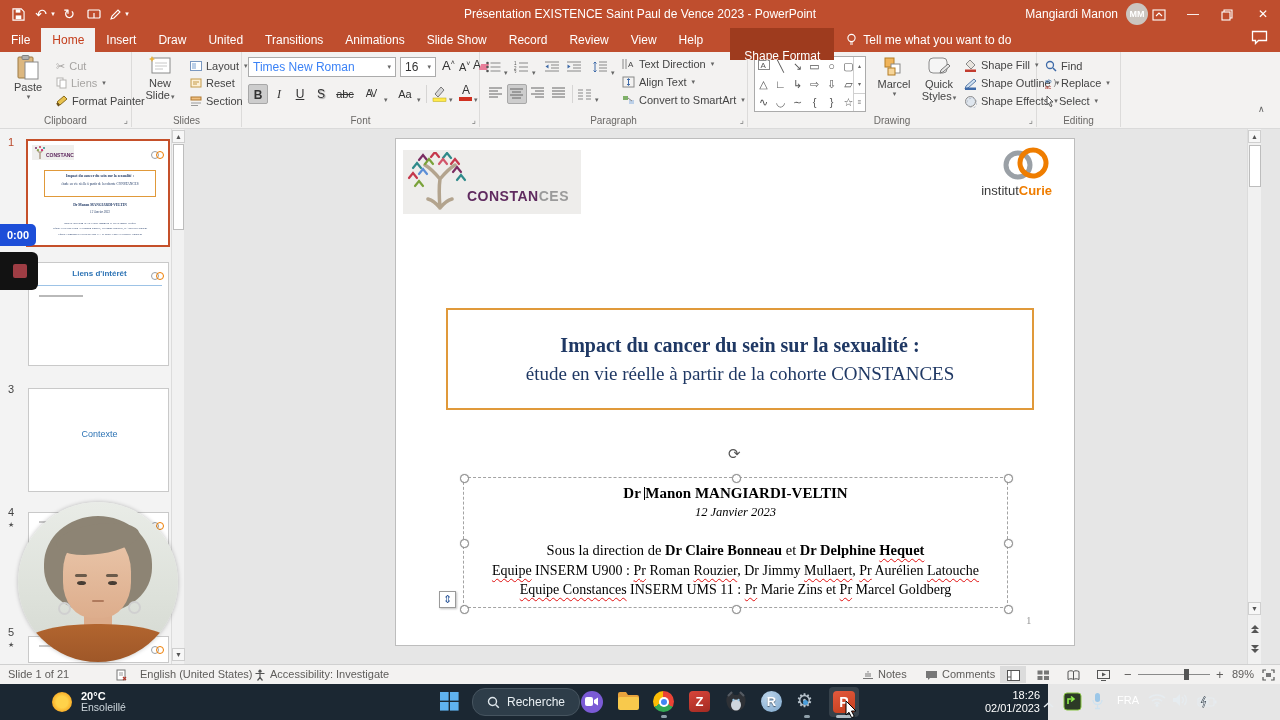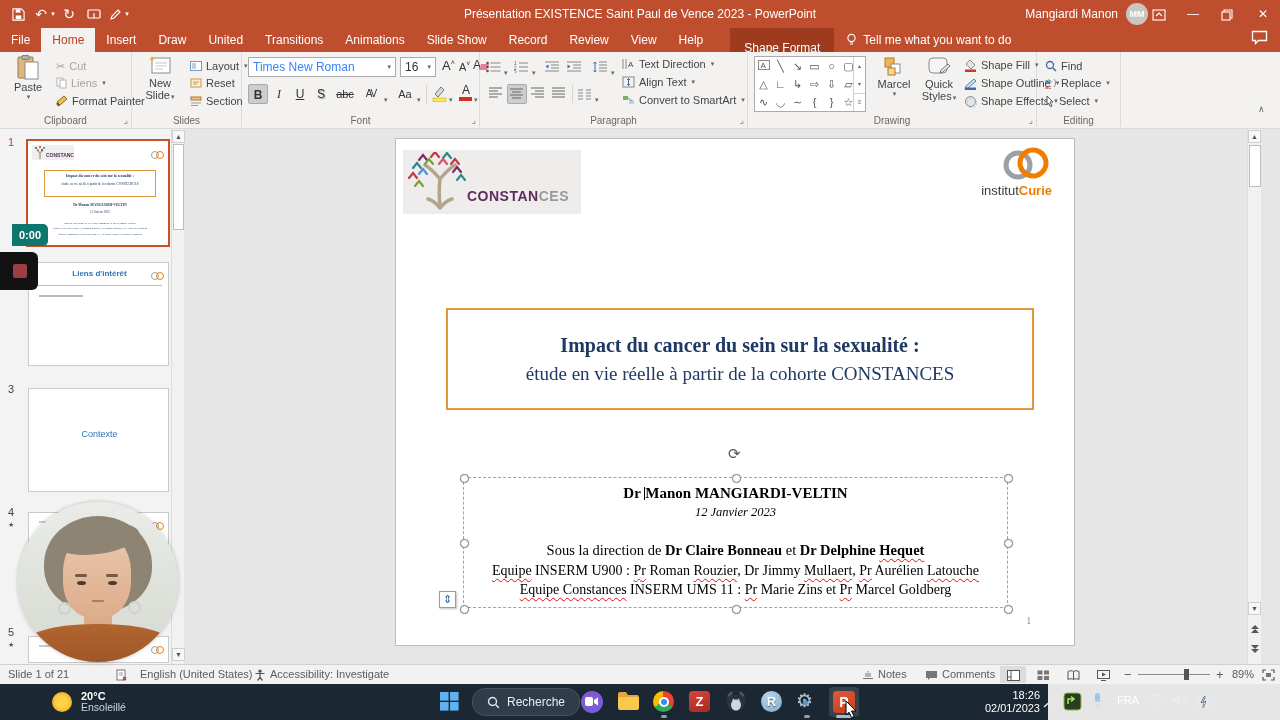--- a/index.html
+++ b/index.html
@@ -19,21 +19,21 @@
   #ctx-group{left:625px;top:0;width:90px;height:52px;background:#a33d1f;z-index:2}
   #ctx-label{width:90px;text-align:center;font-size:11px;line-height:28px;color:#f3d8cd}
   .wbtn{position:absolute;top:0;width:34px;height:28px;text-align:center;line-height:28px;font-size:12px;color:#fff;z-index:6}
   #user-name{right:162px;top:0;height:28px;line-height:28px;font-size:12px;z-index:6}
   #user-avatar{right:132px;top:3px;width:22px;height:22px;border-radius:50%;background:#cbc5bf;color:#fff;
                font-size:9px;font-weight:bold;text-align:center;line-height:22px;z-index:6}
   
   #tabsrow{left:0;top:28px;width:1280px;height:24px;background:#bf4e2e;z-index:4;display:flex;align-items:stretch}
   .tab{color:#fff;font-size:12px;line-height:24px;padding:0 11px;white-space:nowrap;cursor:default}
   .tab.active{background:#f3f2f1;color:#c43e1c}
-  .tab.ctx{background:#9e3b1e;margin-left:16px;padding:8px 14px}
+  .tab.ctx{background:#9e3b1e;margin-left:16px;padding:16px 14px}
   #tellme{display:flex;align-items:center;gap:6px;color:#fff;font-size:12px;padding:0 12px}
   
   #ribbon{left:0;top:52px;width:1280px;height:76px;background:#f3f2f1;border-bottom:1px solid #dadada;z-index:3}
   .grp{position:absolute;top:0;height:75px;border-right:1px solid #dcdbda;box-sizing:border-box}
   .grp-label{position:absolute;bottom:1px;left:0;right:0;text-align:center;font-size:10px;color:#6a6866}
   .launcher{position:absolute;bottom:2px;right:3px;font-size:9px;color:#7a7a7a;cursor:pointer}
   .bigbtn{position:absolute;display:flex;flex-direction:column;align-items:center;font-size:11px;color:#444;cursor:pointer}
   .mrow{position:absolute;display:flex;align-items:center;gap:4px;font-size:11px;color:#444;height:16px;cursor:pointer;white-space:nowrap}
   .mrow.dis{color:#a6a4a2}
   .car{font-size:7px;color:#666;margin-left:1px}
@@ -78,21 +78,21 @@
   .sb{position:absolute;top:0;height:19px;line-height:19px;cursor:pointer;white-space:nowrap}
   .viewbtn{position:absolute;top:1px;width:26px;height:17px;text-align:center;line-height:17px;cursor:pointer}
   .viewbtn.on{background:#dcdcdc}
   
   #taskbar{left:0;top:684px;width:1048px;height:36px;background:#1b2732;z-index:6;color:#fff}
   .tk{position:absolute;cursor:pointer}
   .tkdot{position:absolute;width:6px;height:3px;border-radius:2px;background:#8fa0aa;top:31px}
   #searchpill{display:flex;align-items:center;gap:7px;background:#2e3d49;border:1px solid #46545f;border-radius:13px;
               height:26px;padding:0 14px;font-size:12px;color:#e8eef2}
   
-  #rec-timer{left:12px;top:224px;width:36px;height:22px;background:#0f766e;color:#fff;font-weight:bold;font-size:11px;
+  #rec-timer{left:0;top:224px;width:36px;height:22px;background:#1d4ed8;color:#fff;font-weight:bold;font-size:11px;
              text-align:center;line-height:22px;border-radius:0 5px 5px 0;z-index:45}
   #rec-stop{left:0;top:252px;width:38px;height:38px;background:#121212;border-radius:0 6px 6px 0;z-index:45;cursor:pointer}
   #rec-stop i{position:absolute;left:13px;top:12px;width:14px;height:14px;background:#9e3d44;border-radius:2px}
   #webcam{left:18px;top:502px;width:160px;height:160px;border-radius:50%;overflow:hidden;z-index:40;
           background:linear-gradient(180deg,#e9ece7 0%,#dde1da 60%,#d4d8d1 100%);box-shadow:0 0 4px rgba(0,0,0,.25)}
   .svgic{vertical-align:middle}
 </style>
 </head>
 <body>
 

